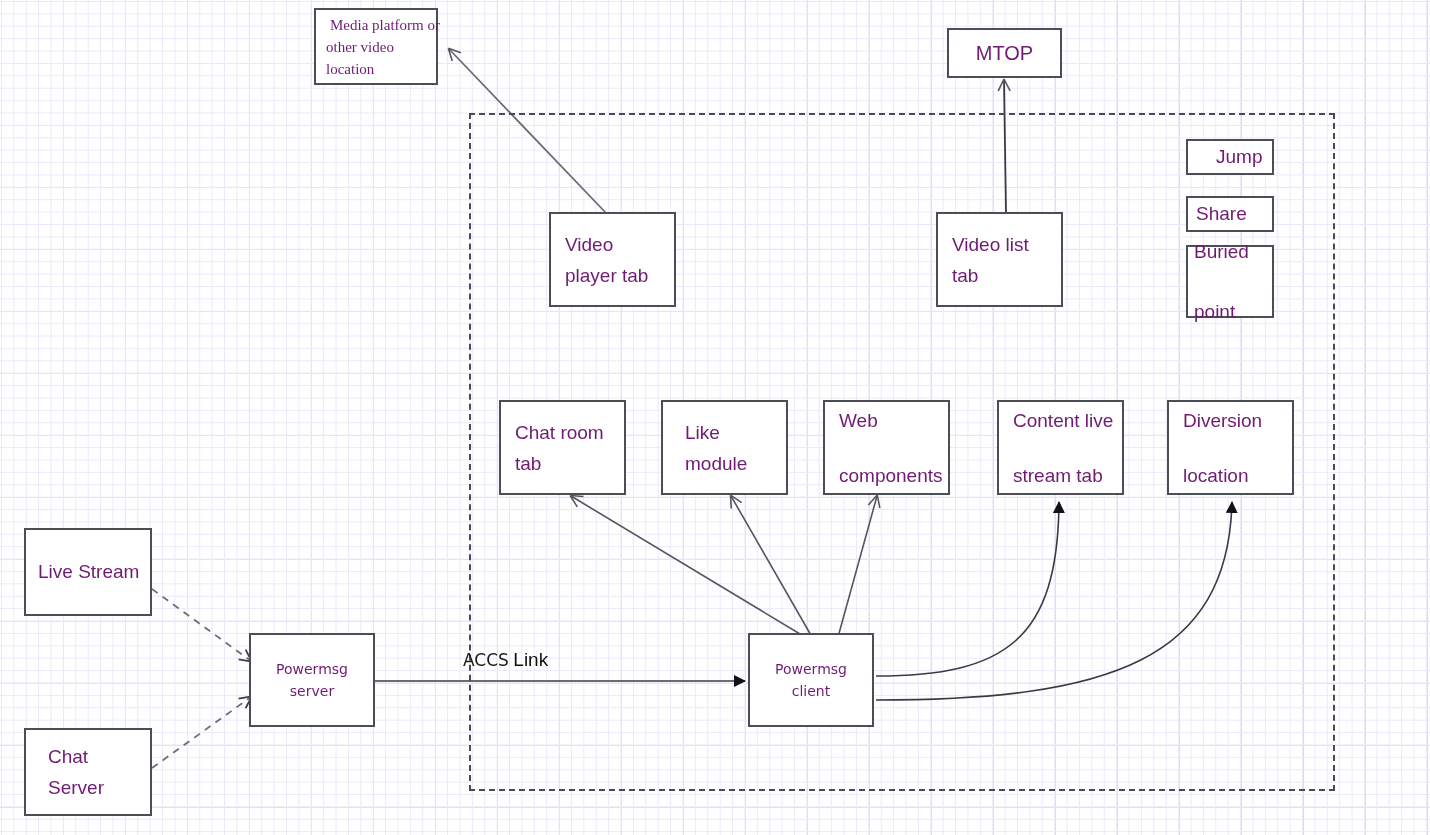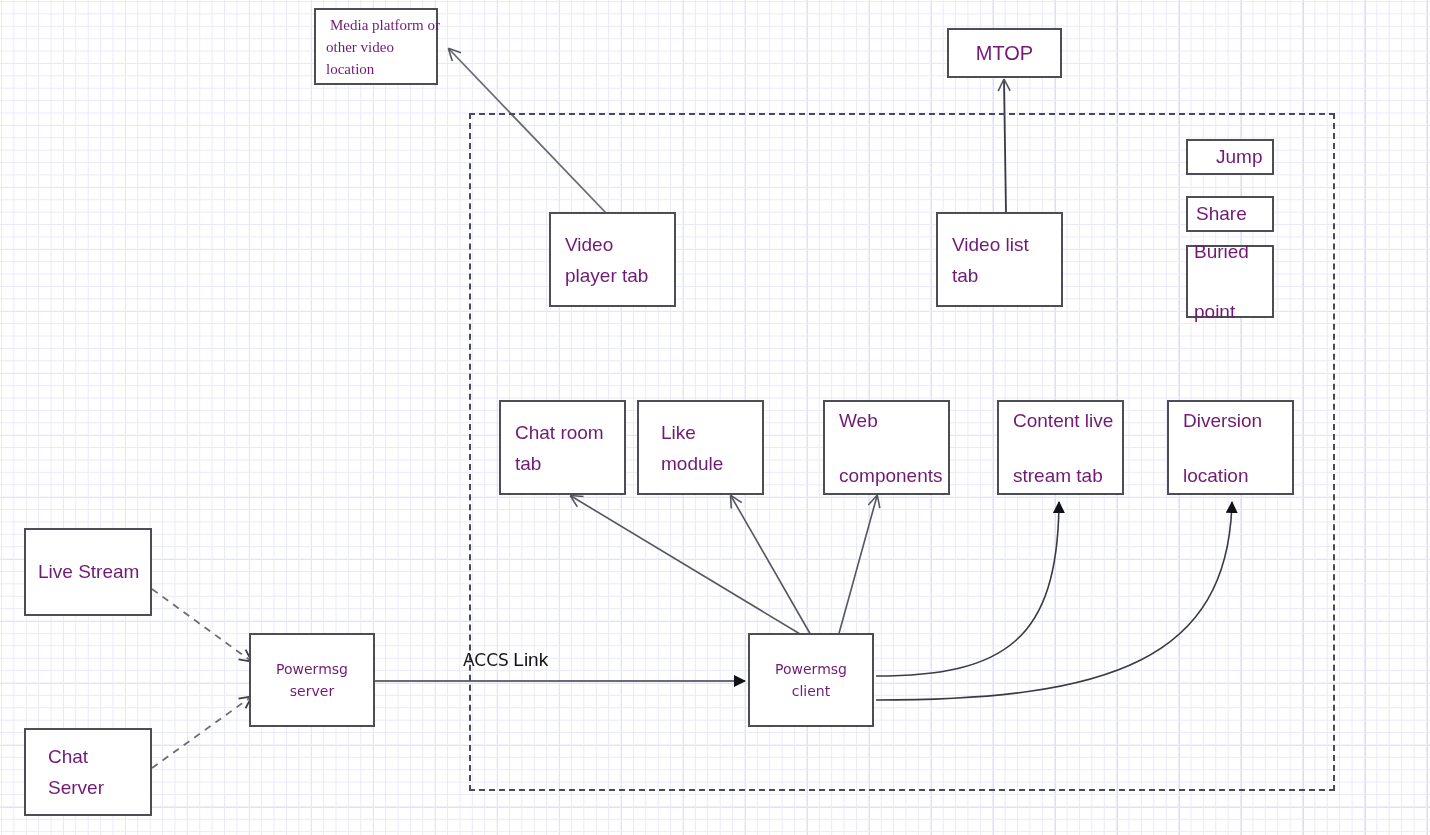--- a/index.html
+++ b/index.html
@@ -154,21 +154,21 @@
   <div class="node" style="left:936px; top:212px; width:127px; height:95px;">
     <span class="line sans-mid pad-l">Video list</span>
     <span class="line sans-mid pad-l">tab</span>
   </div>
 
   <div class="node" style="left:499px; top:400px; width:127px; height:95px;">
     <span class="line sans-mid pad-l">Chat room</span>
     <span class="line sans-mid pad-l">tab</span>
   </div>
 
-  <div class="node" style="left:637px; top:400px; width:127px; height:95px;">
+  <div class="node" style="left:661px; top:400px; width:127px; height:95px;">
     <span class="line sans-mid pad-l2">Like</span>
     <span class="line sans-mid pad-l2">module</span>
   </div>
 
   <div class="node overflow-node" style="left:823px; top:400px; width:127px; height:95px;">
     <span class="line sans-mid pad-l">Web</span>
     <span class="line sans-mid pad-l">components</span>
   </div>
 
   <div class="node overflow-node" style="left:997px; top:400px; width:127px; height:95px;">

